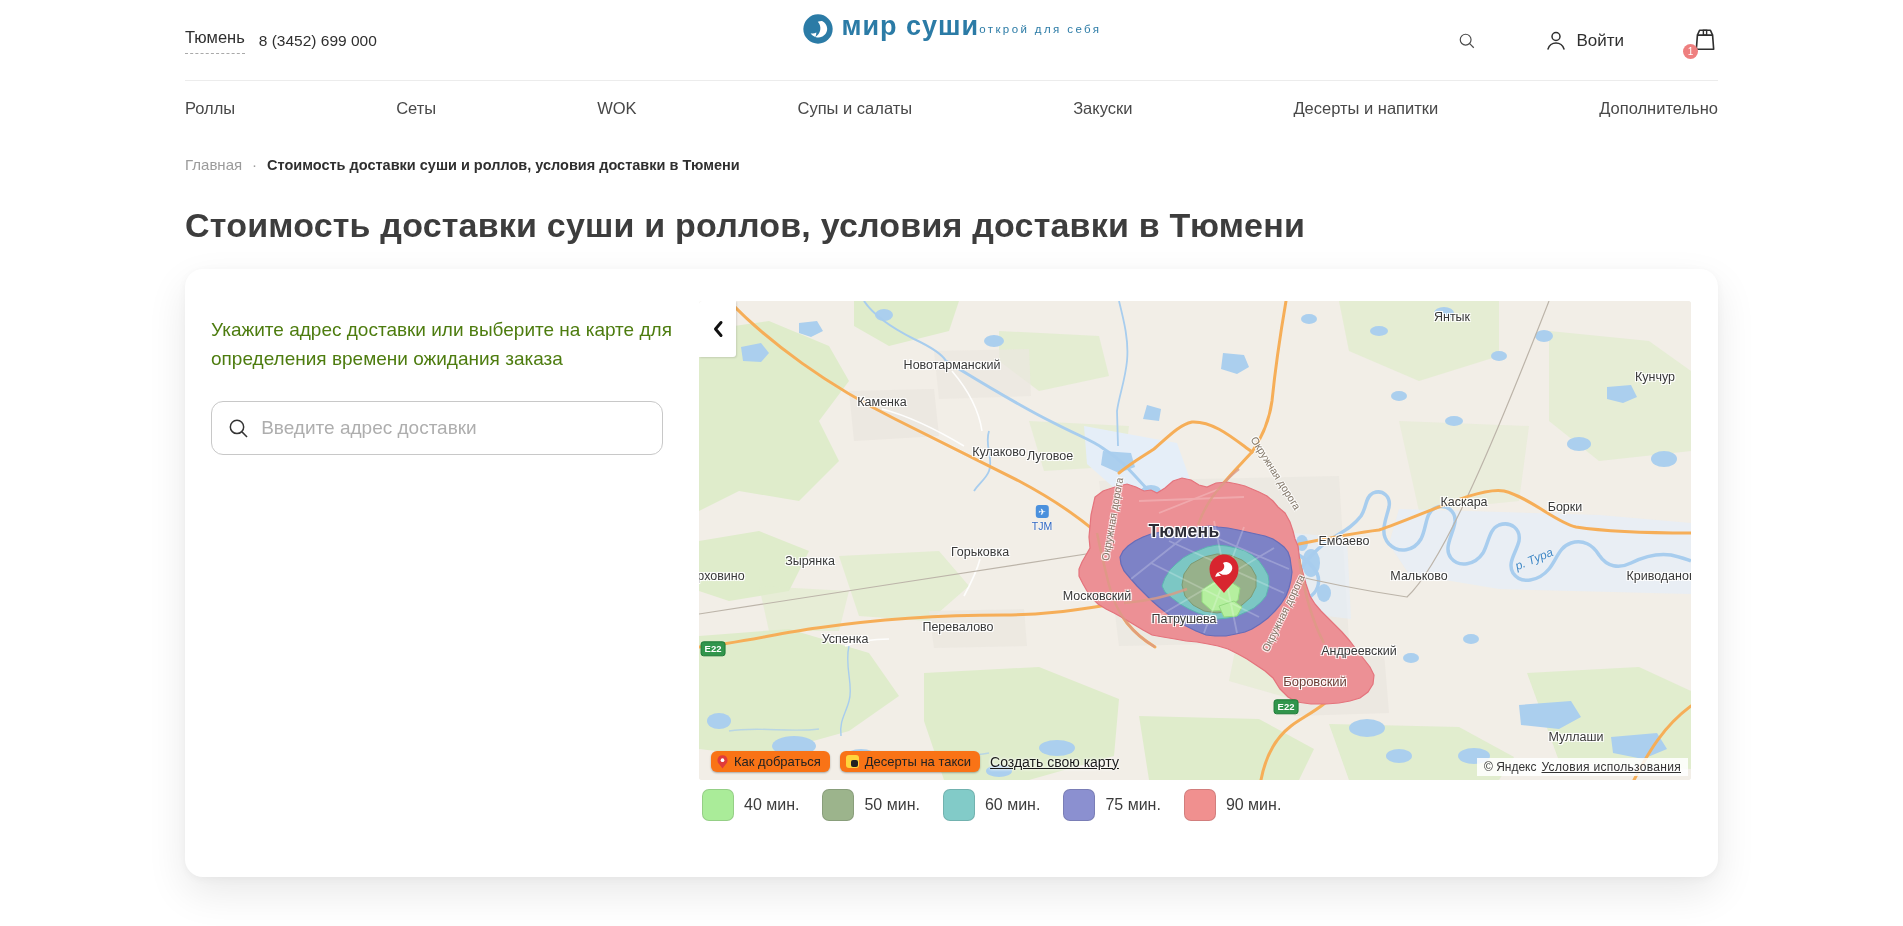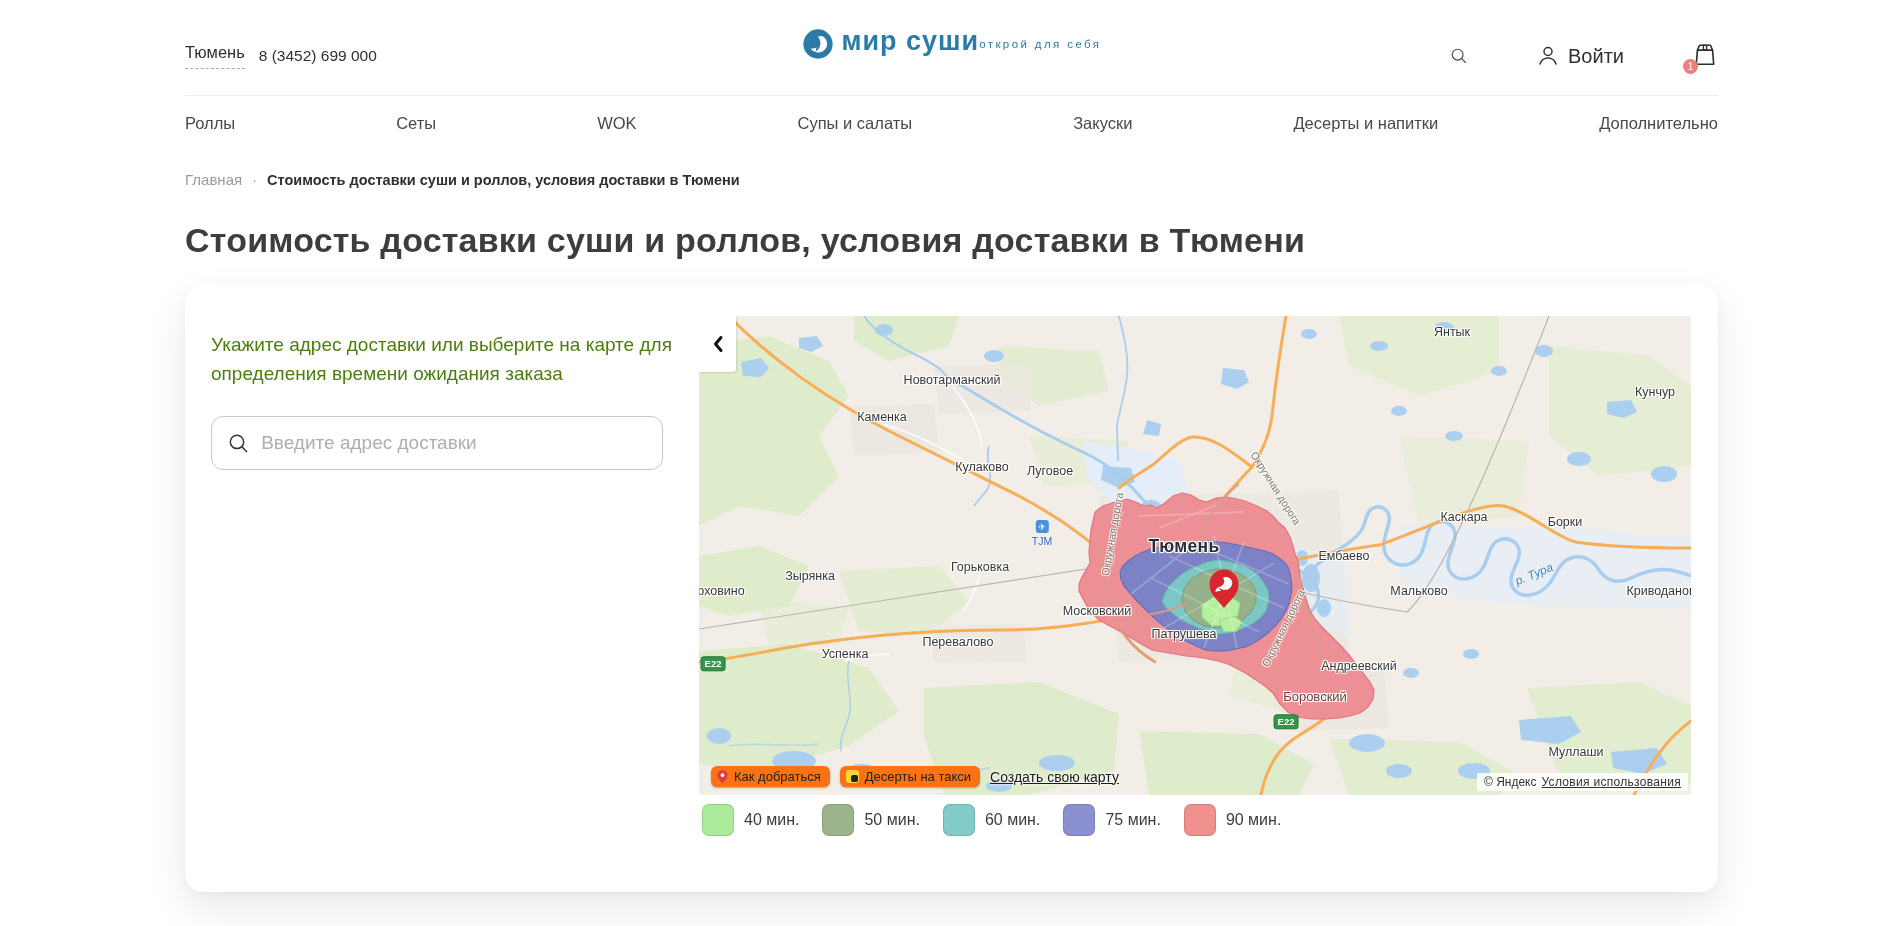--- a/index.html
+++ b/index.html
@@ -1,27 +1,27 @@
 <!DOCTYPE html>
 <html><head>
 <meta charset="utf-8">
 <style>
   *{box-sizing:border-box;margin:0;padding:0}
   body{width:1903px;height:926px;background:#fff;font-family:"Liberation Sans",sans-serif;color:#333;overflow:hidden}
-  .container{padding:16px 185px;position:relative}
+  .container{padding:1px 185px;position:relative}
   .topbar{position:relative;height:80px;display:flex;align-items:center;border-bottom:1px solid #ececec}
   .topleft{display:flex;align-items:center;gap:14px}
   .city-sel{font-size:16.5px;color:#2f2f2f;border-bottom:1px dashed #a9a9a9;padding-bottom:6px;cursor:pointer}
   .phone{font-size:15.5px;color:#2f2f2f}
   .logo{position:absolute;left:50%;top:12px;transform:translateX(-50%);display:flex;gap:8px;align-items:flex-start}
   .logo-text{display:flex;flex-direction:row;align-items:center}
   .logo-title{font-size:27px;font-weight:bold;color:#2b7ba6;letter-spacing:1px;line-height:1}
   .logo-tagline{font-size:11.5px;color:#2b7ba6;letter-spacing:2.4px;margin-top:5px}
   .topright{position:absolute;right:0;top:0;height:80px;display:flex;align-items:center;gap:68px}
-  .login{display:flex;align-items:center;gap:8px;font-size:20px;color:#2f2f2f;cursor:pointer}
+  .login{display:flex;align-items:center;gap:8px;font-size:17px;color:#2f2f2f;cursor:pointer}
   .cart{position:relative;cursor:pointer}
   .cart-badge{position:absolute;left:-9px;bottom:-2px;width:15px;height:15px;border-radius:50%;background:#ee7f7f;color:#fff;font-size:10px;display:flex;align-items:center;justify-content:center}
   .nav{display:flex;justify-content:space-between;padding:18px 0 16px 0}
   .nav a{font-size:16.5px;color:#484848;text-decoration:none}
   .breadcrumb{margin-top:22px;font-size:15px;display:flex;align-items:center}
   .bc-home{color:#9b9b9b}
   .bc-sep{color:#9b9b9b;margin:0 10px}
   .bc-cur{color:#2f2f2f;font-weight:bold;font-size:14.5px}
   h1{margin-top:33px;font-size:34px;font-weight:bold;color:#3d3d3d;letter-spacing:.2px}
   .card{position:relative;margin-top:24px;height:608px;background:#fff;border-radius:18px;box-shadow:0 16px 40px rgba(0,0,0,.09),0 2px 8px rgba(0,0,0,.04)}
@@ -262,21 +262,21 @@
             <path fill="#fff" d="M531.5,259.5 C534.5,261 536.5,264 536,267.5 C535.5,271.5 532.5,274.5 528.5,275.5 C524,276.5 520,275 517.5,272 C520.5,271.5 523,270 524.5,267.5 C526,265 525.5,262 523.5,260 C526,258.5 529,258.5 531.5,259.5 Z"></path>
             <path fill="#fff" d="M517.5,272 C515,273.5 513.5,276 513.5,278.5 C516,277.5 519,277 521.5,277.5 C519.5,276 518.2,274.2 517.5,272 Z"></path>
           </g>
         </g>
       </svg>
       <div id="map-labels">
           <div class="map-label t-town" style="left: 753px; top: 16px;">Янтык</div>
           <div class="map-label t-town" style="left: 956px; top: 76px;">Кунчур</div>
           <div class="map-label t-town" style="left: 253px; top: 64px;">Новотарманский</div>
           <div class="map-label t-town" style="left: 183px; top: 101px;">Каменка</div>
-          <div class="map-label t-town" style="left: 283px; top: 151px;">Кулаково</div>
+          <div class="map-label t-town" style="left: 300px; top: 151px;">Кулаково</div>
           <div class="map-label t-town" style="left: 351px; top: 155px;">Луговое</div>
           <div class="map-label t-city" style="left: 485px; top: 230px;">Тюмень</div>
           <div class="map-label t-town" style="left: 645px; top: 240px;">Ембаево</div>
           <div class="map-label t-town" style="left: 765px; top: 201px;">Каскара</div>
           <div class="map-label t-town" style="left: 866px; top: 206px;">Борки</div>
           <div class="map-label t-town" style="left: 720px; top: 275px;">Мальково</div>
           <div class="map-label t-town" style="left: 962px; top: 275px;">Криводанов</div>
           <div class="map-label t-town" style="left: 111px; top: 260px;">Зырянка</div>
           <div class="map-label t-town" style="left: 281px; top: 251px;">Горьковка</div>
           <div class="map-label t-town" style="left: 22px; top: 275px;">рховино</div>

